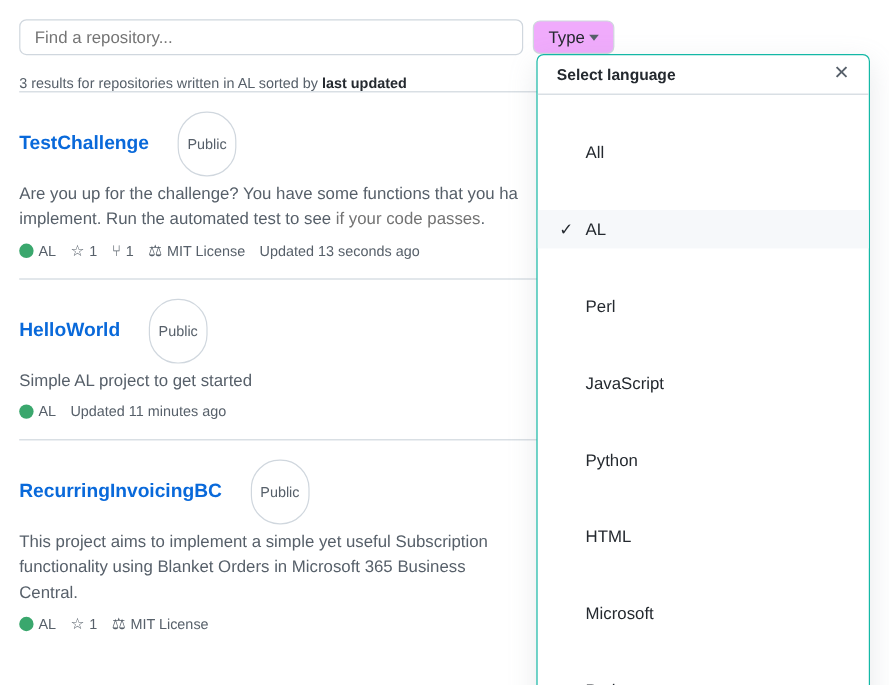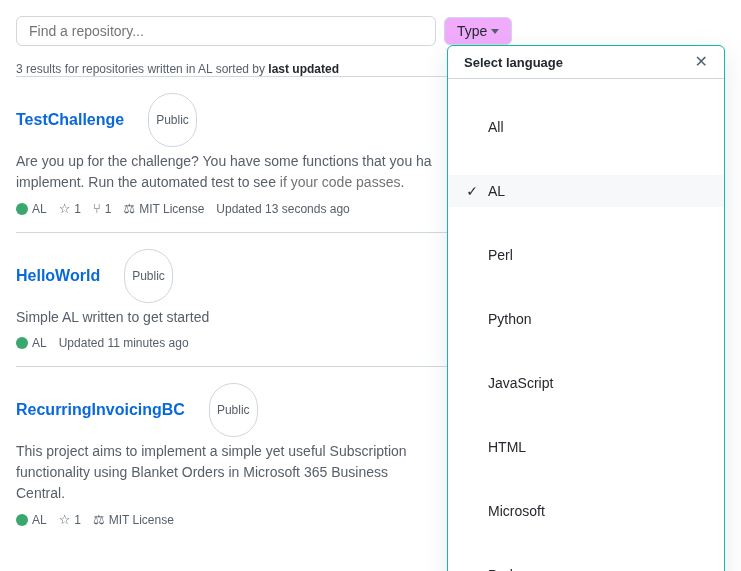--- a/index.html
+++ b/index.html
@@ -224,21 +224,21 @@
       </span>
       <span>Updated 13 seconds ago</span>
     </div>
   </li>
 
   <li class="repo-item">
     <div class="repo-header">
       <a class="repo-name">HelloWorld</a>
       <span class="badge">Public</span>
     </div>
-    <p class="repo-desc">Simple AL written to get started</p>
+    <p class="repo-desc">Simple AL project to get started</p>
     <div class="repo-meta">
       <span class="lang-dot">
         <span class="dot al"></span>
         <span>AL</span>
       </span>
       <span>Updated 11 minutes ago</span>
     </div>
   </li>
 
   <li class="repo-item">
@@ -279,28 +279,28 @@
       <div class="dropdown-item selected">
         <span class="check-mark visible"></span>
         <span>AL</span>
       </div>
       <div class="dropdown-item">
         <span class="check-mark hidden"></span>
         <span>Perl</span>
       </div>
       <div class="dropdown-item">
         <span class="check-mark hidden"></span>
+        <span>JavaScript</span>
+      </div>
+      <div class="dropdown-item">
+        <span class="check-mark hidden"></span>
         <span>Python</span>
       </div>
       <div class="dropdown-item">
         <span class="check-mark hidden"></span>
-        <span>JavaScript</span>
-      </div>
-      <div class="dropdown-item">
-        <span class="check-mark hidden"></span>
         <span>HTML</span>
       </div>
       <div class="dropdown-item">
         <span class="check-mark hidden"></span>
         <span>Microsoft</span>
       </div>
       <div class="dropdown-item">
         <span class="check-mark hidden"></span>
         <span>Perl</span>
       </div>

